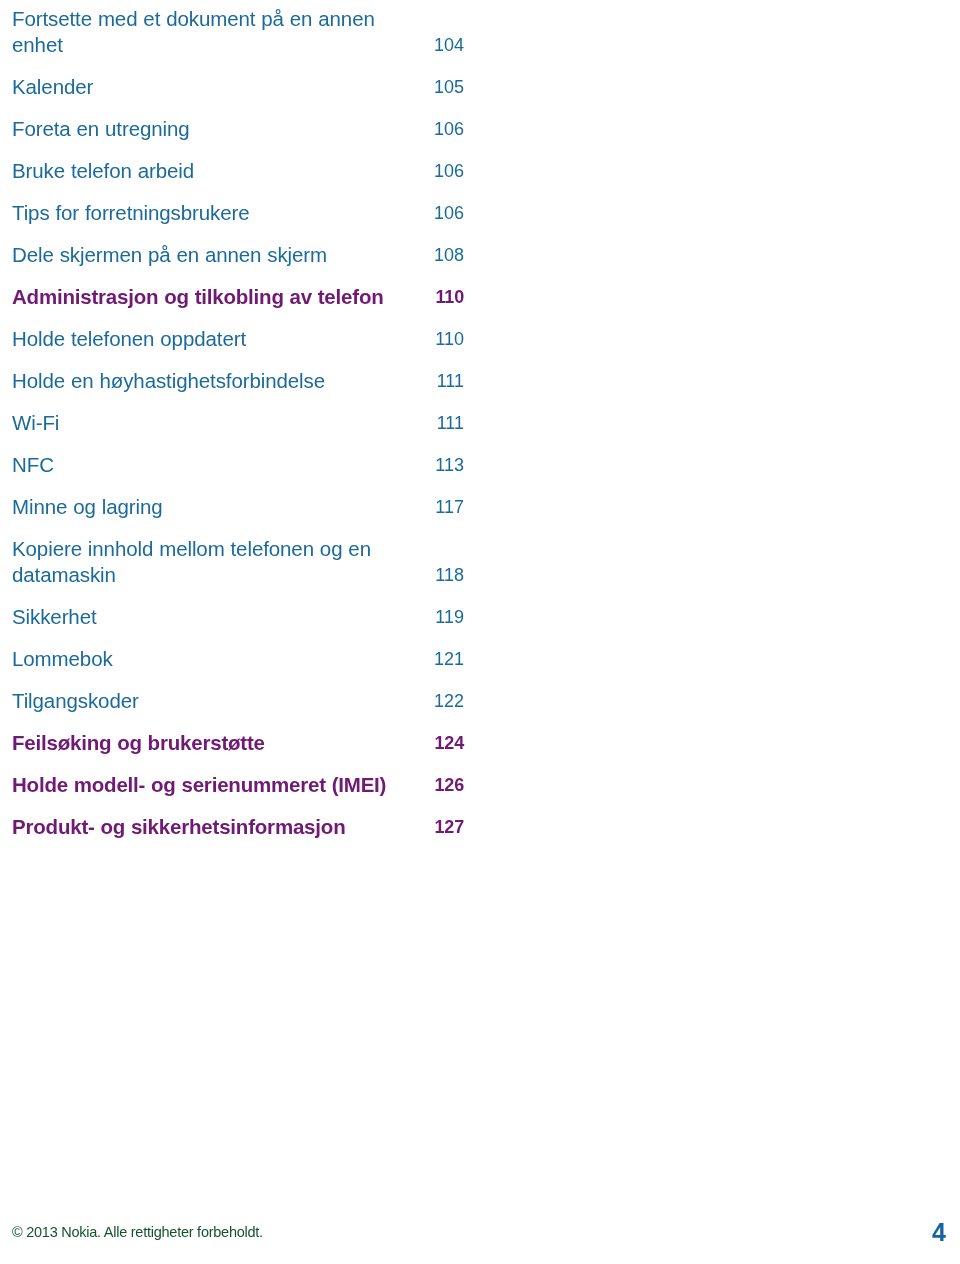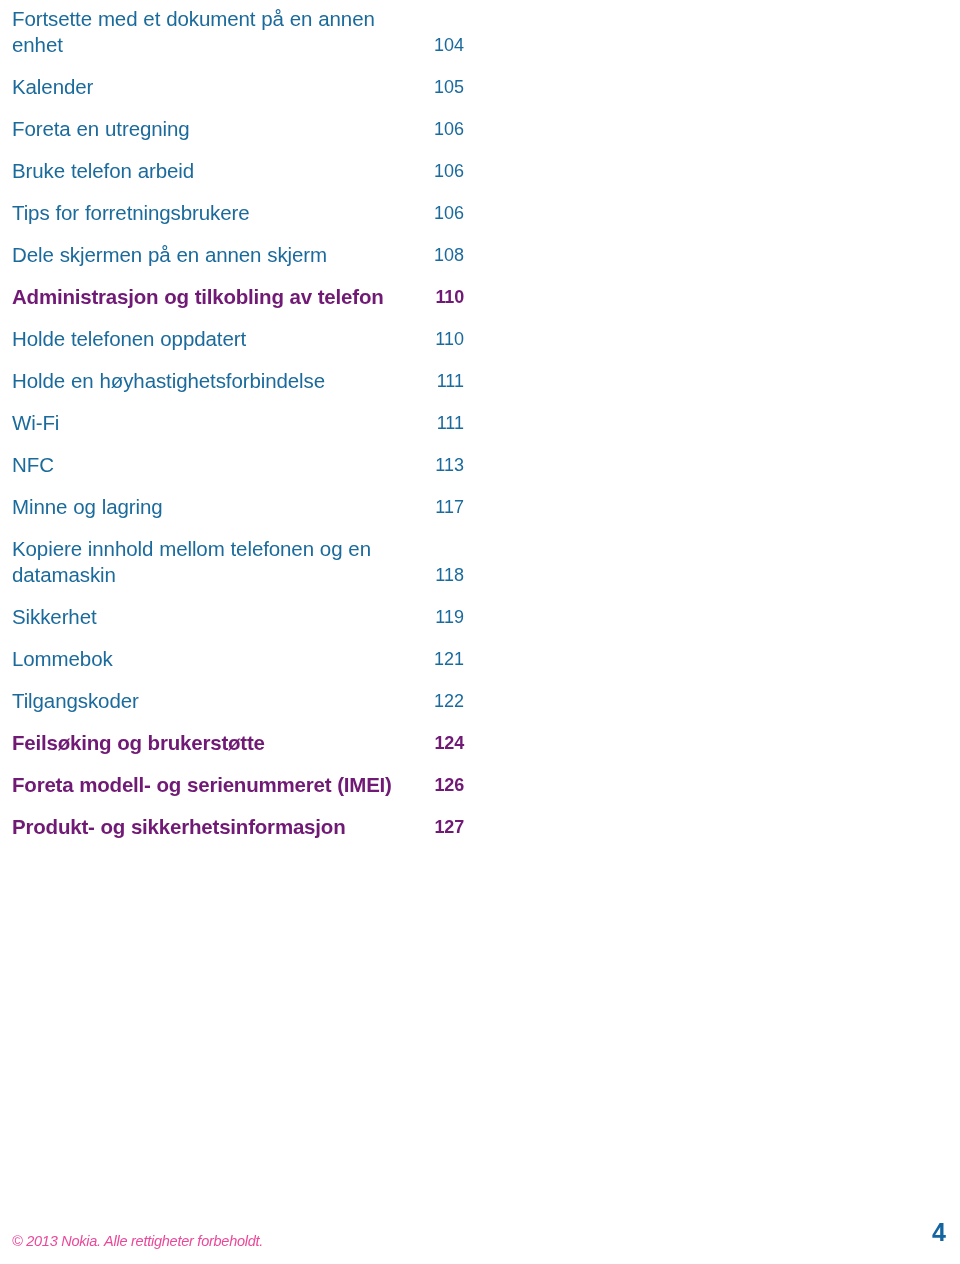--- a/index.html
+++ b/index.html
@@ -78,27 +78,26 @@
   #footer {
     position: absolute;
     left: 0;
     top: 1222px;
     width: 960px;
     height: 34px;
   }
   #footer-text {
     position: absolute;
     left: 12px;
-    top: 9px;
+    top: 0;
     font-size: 14.5px;
     line-height: 20px;
     letter-spacing: -0.25px;
-    color: #ec4899;
+    color: #14532d;
     white-space: nowrap;
-    font-style: italic;
   }
   #footer-pagenum {
     position: absolute;
     right: 14px;
     top: -4px;
     font-size: 25px;
     line-height: 28px;
     font-weight: bold;
     color: #1464a0;
   }
@@ -171,21 +170,21 @@
       </div>
       <div class="toc-row">
         <div class="toc-title">Tilgangskoder</div>
         <div class="toc-page">122</div>
       </div>
       <div class="toc-row bold">
         <div class="toc-title">Feilsøking og brukerstøtte</div>
         <div class="toc-page">124</div>
       </div>
       <div class="toc-row bold">
-        <div class="toc-title">Foreta modell- og serienummeret (IMEI)</div>
+        <div class="toc-title">Holde modell- og serienummeret (IMEI)</div>
         <div class="toc-page">126</div>
       </div>
       <div class="toc-row bold">
         <div class="toc-title">Produkt- og sikkerhetsinformasjon</div>
         <div class="toc-page">127</div>
       </div>
     </div>
 
   <div id="footer">
     <div id="footer-text">© 2013 Nokia. Alle rettigheter forbeholdt.</div>

